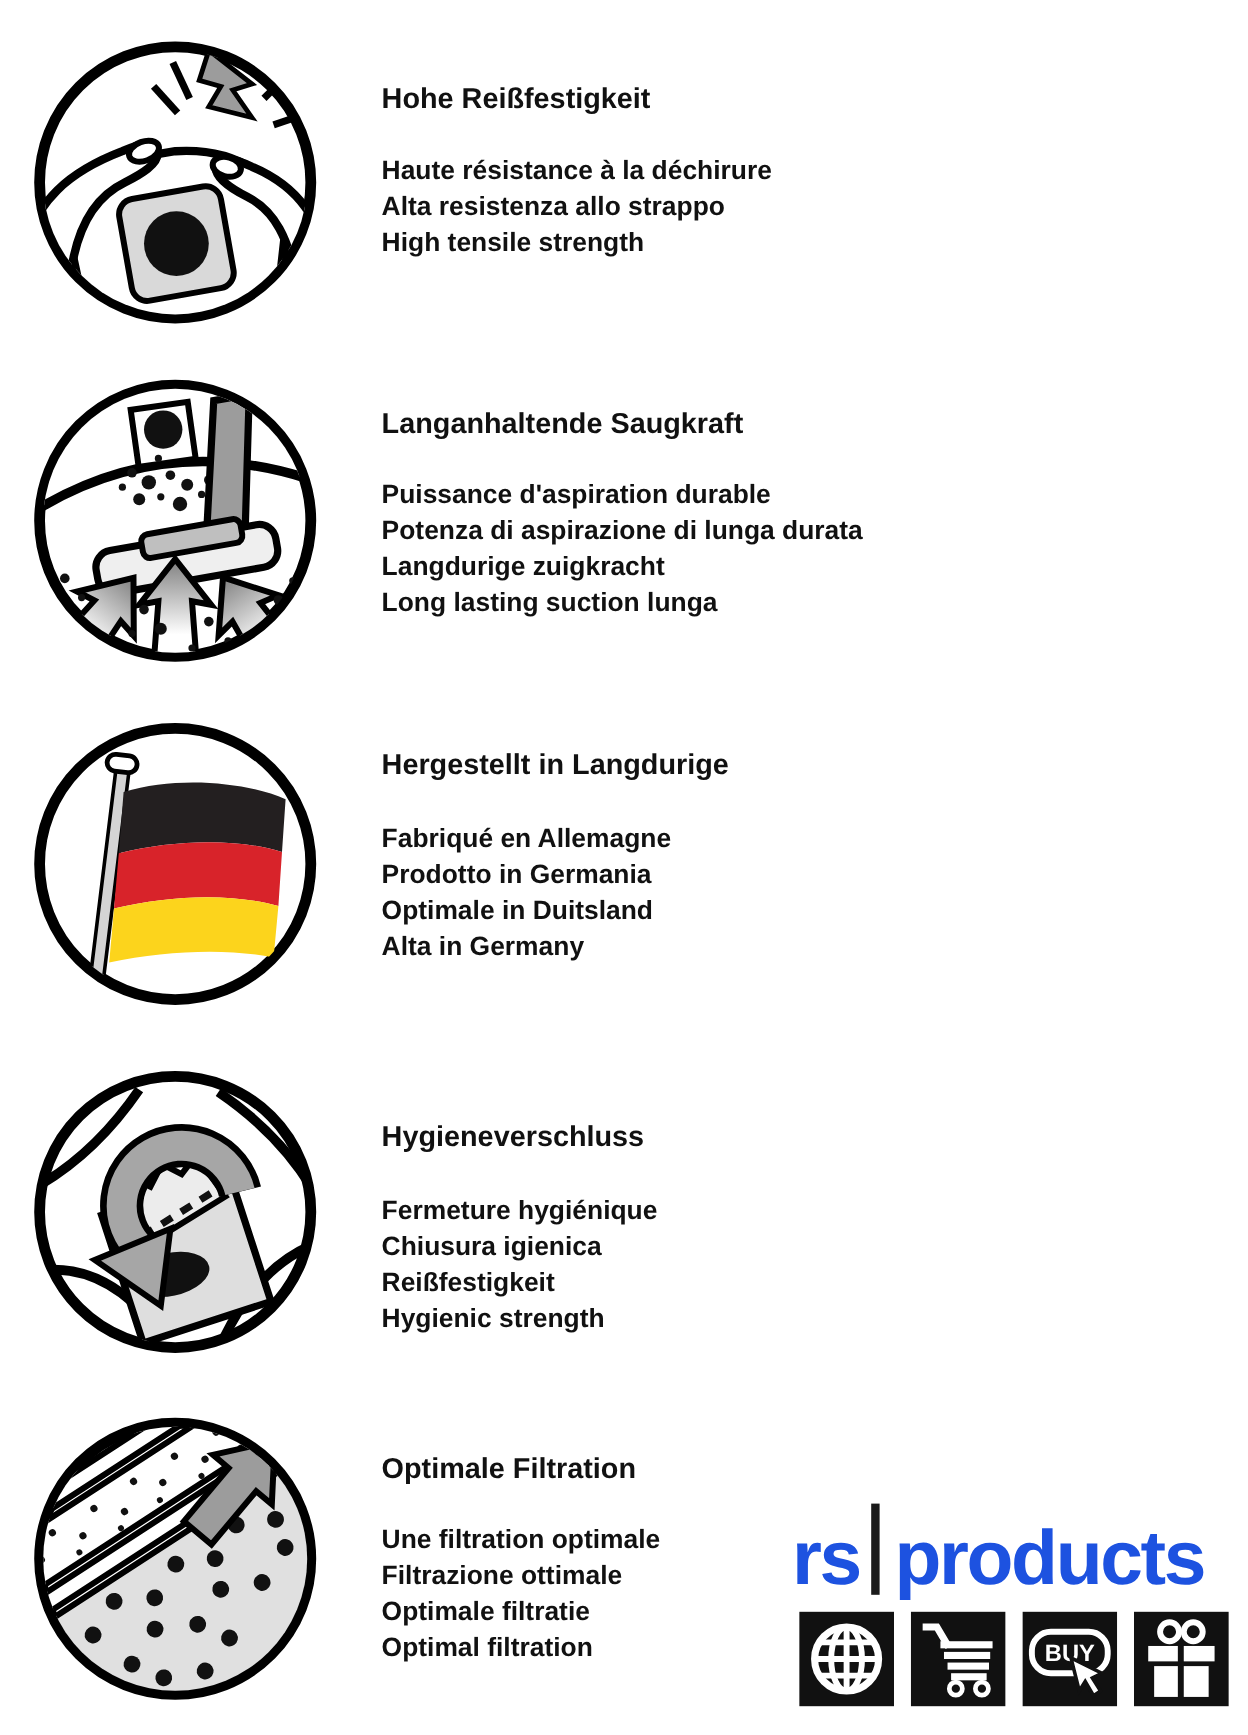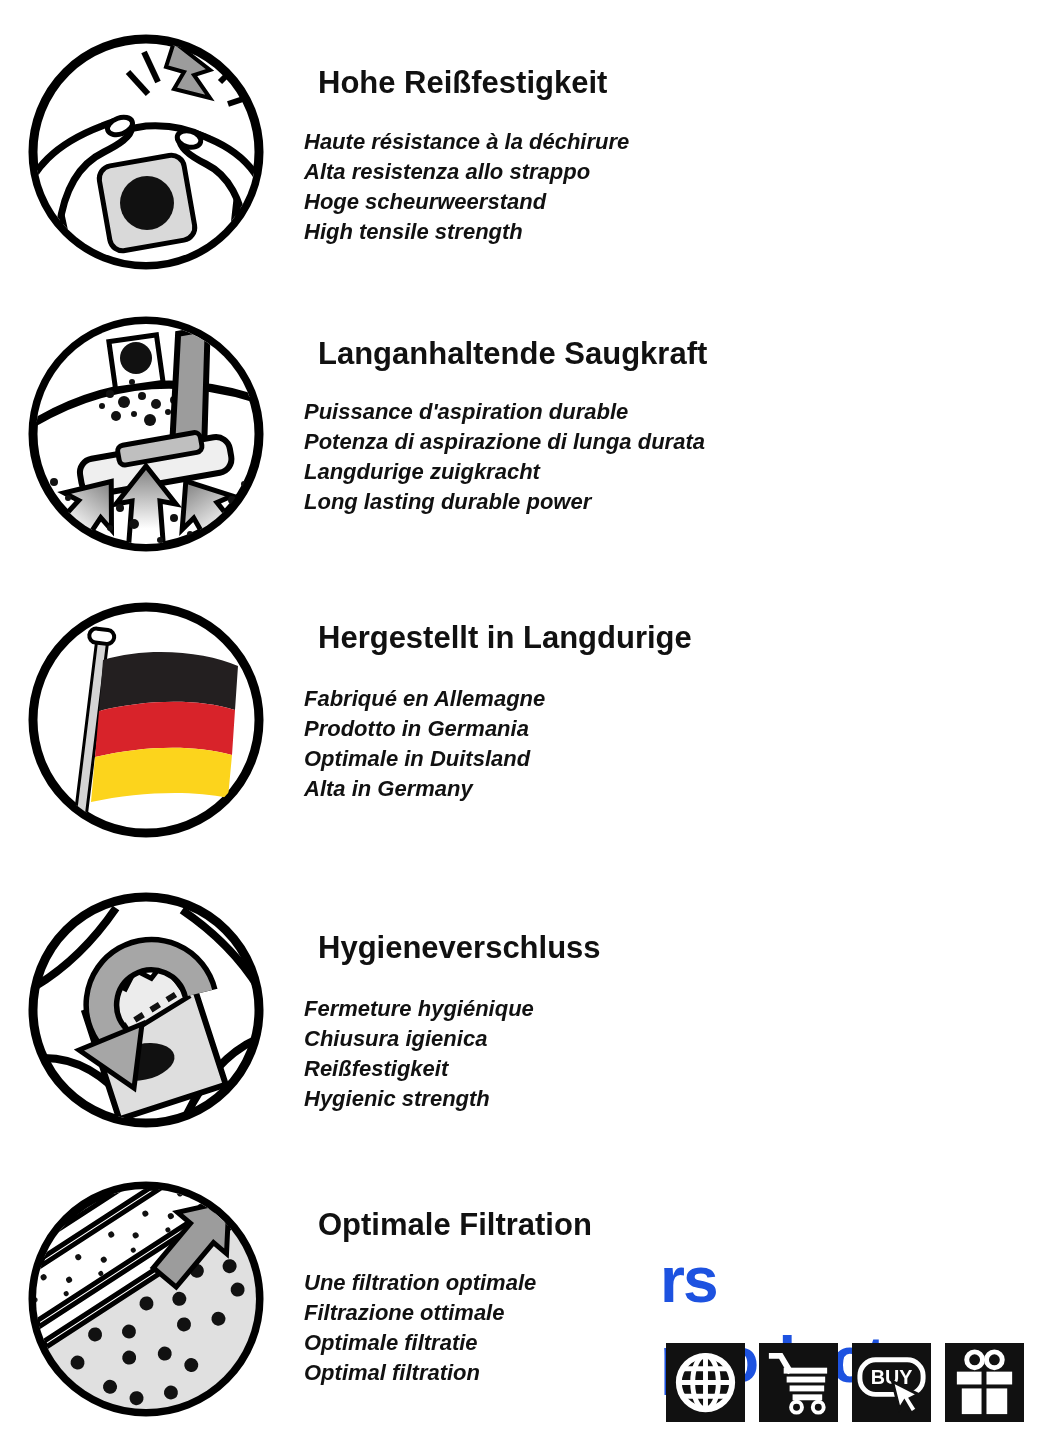--- a/index.html
+++ b/index.html
@@ -15,31 +15,31 @@
   html,body{margin:0;padding:0;}
   body{
     width:1040px;height:1446px;background:#ffffff;
     font-family:"Liberation Sans","DejaVu Sans",sans-serif;
     color:var(--ink);overflow:hidden;position:relative;
   }
   .page{position:absolute;inset:0;}
   .circle-art{position:absolute;left:24px;width:244px;height:244px;}
   .feature-title{
     position:absolute;left:318px;margin:0;
-    font-size:31px;font-weight:700;line-height:34px;color:var(--ink);
-  }
-  .feature-lines{position:absolute;left:304px;font-style:italic;}
+    font-size:24px;font-weight:700;line-height:34px;color:var(--ink);
+  }
+  .feature-lines{position:absolute;left:318px;}
   .feature-line{
     font-size:22px;font-weight:700;line-height:30px;color:var(--ink);
     white-space:nowrap;
   }
   .brand{
     position:absolute;left:660px;top:1243px;width:372px;height:92px;
-    display:flex;align-items:flex-start;
-    color:var(--logo-color);font-weight:700;font-size:64px;letter-spacing:-2px;flex-direction:column;
+    display:flex;align-items:flex-end;
+    color:var(--logo-color);font-weight:700;font-size:64px;letter-spacing:-2px;
   }
   .brand .bar{
     display:inline-block;width:7px;height:76px;background:#1a1a1a;
     margin:0 13px 6px 9px;
   }
   .brand-icons{
     position:absolute;left:666px;top:1343px;display:flex;gap:14px;
   }
   .brand-icons .sq{width:79px;height:79px;display:block;}
   svg{display:block;}
@@ -70,21 +70,20 @@
         <path d="M104,42 L124,64" stroke="#000" stroke-width="6"></path>
         <path d="M196,52 L214,34" stroke="#000" stroke-width="6"></path>
         <path d="M204,74 L228,66" stroke="#000" stroke-width="6"></path>
       </g>
     </svg>
   </div>
   <h2 class="feature-title" style="top:66px">Hohe Reißfestigkeit</h2>
   <div class="feature-lines" style="top:127px">
     <div class="feature-line">Haute résistance à la déchirure</div>
     <div class="feature-line">Alta resistenza allo strappo</div>
-    <div class="feature-line">Hoge scheurweerstand</div>
     <div class="feature-line">High tensile strength</div>
   </div>
 
   <div class="circle-art" style="top:312px">
     <svg viewBox="0 0 244 244" width="244" height="244">
       <defs>
         <clipPath id="c2">
             <circle cx="122" cy="122" r="110"></circle>
           </clipPath>
         <linearGradient id="agrad" x1="0" y1="0" x2="0" y2="1">
@@ -141,21 +140,21 @@
             <circle cx="136" cy="228" r="3"></circle>
         </g>
       </g>
     </svg>
   </div>
   <h2 class="feature-title" style="top:337px">Langanhaltende Saugkraft</h2>
   <div class="feature-lines" style="top:397px">
     <div class="feature-line">Puissance d'aspiration durable</div>
     <div class="feature-line">Potenza di aspirazione di lunga durata</div>
     <div class="feature-line">Langdurige zuigkracht</div>
-    <div class="feature-line">Long lasting durable power</div>
+    <div class="feature-line">Long lasting suction lunga</div>
   </div>
 
   <div class="circle-art" style="top:598px">
     <svg viewBox="0 0 244 244" width="244" height="244">
       <defs>
           <clipPath id="c3">
             <circle cx="122" cy="122" r="110"></circle>
           </clipPath>
         </defs>
       <circle cx="122" cy="122" r="113" fill="#fff" stroke="#000" stroke-width="9"></circle>

